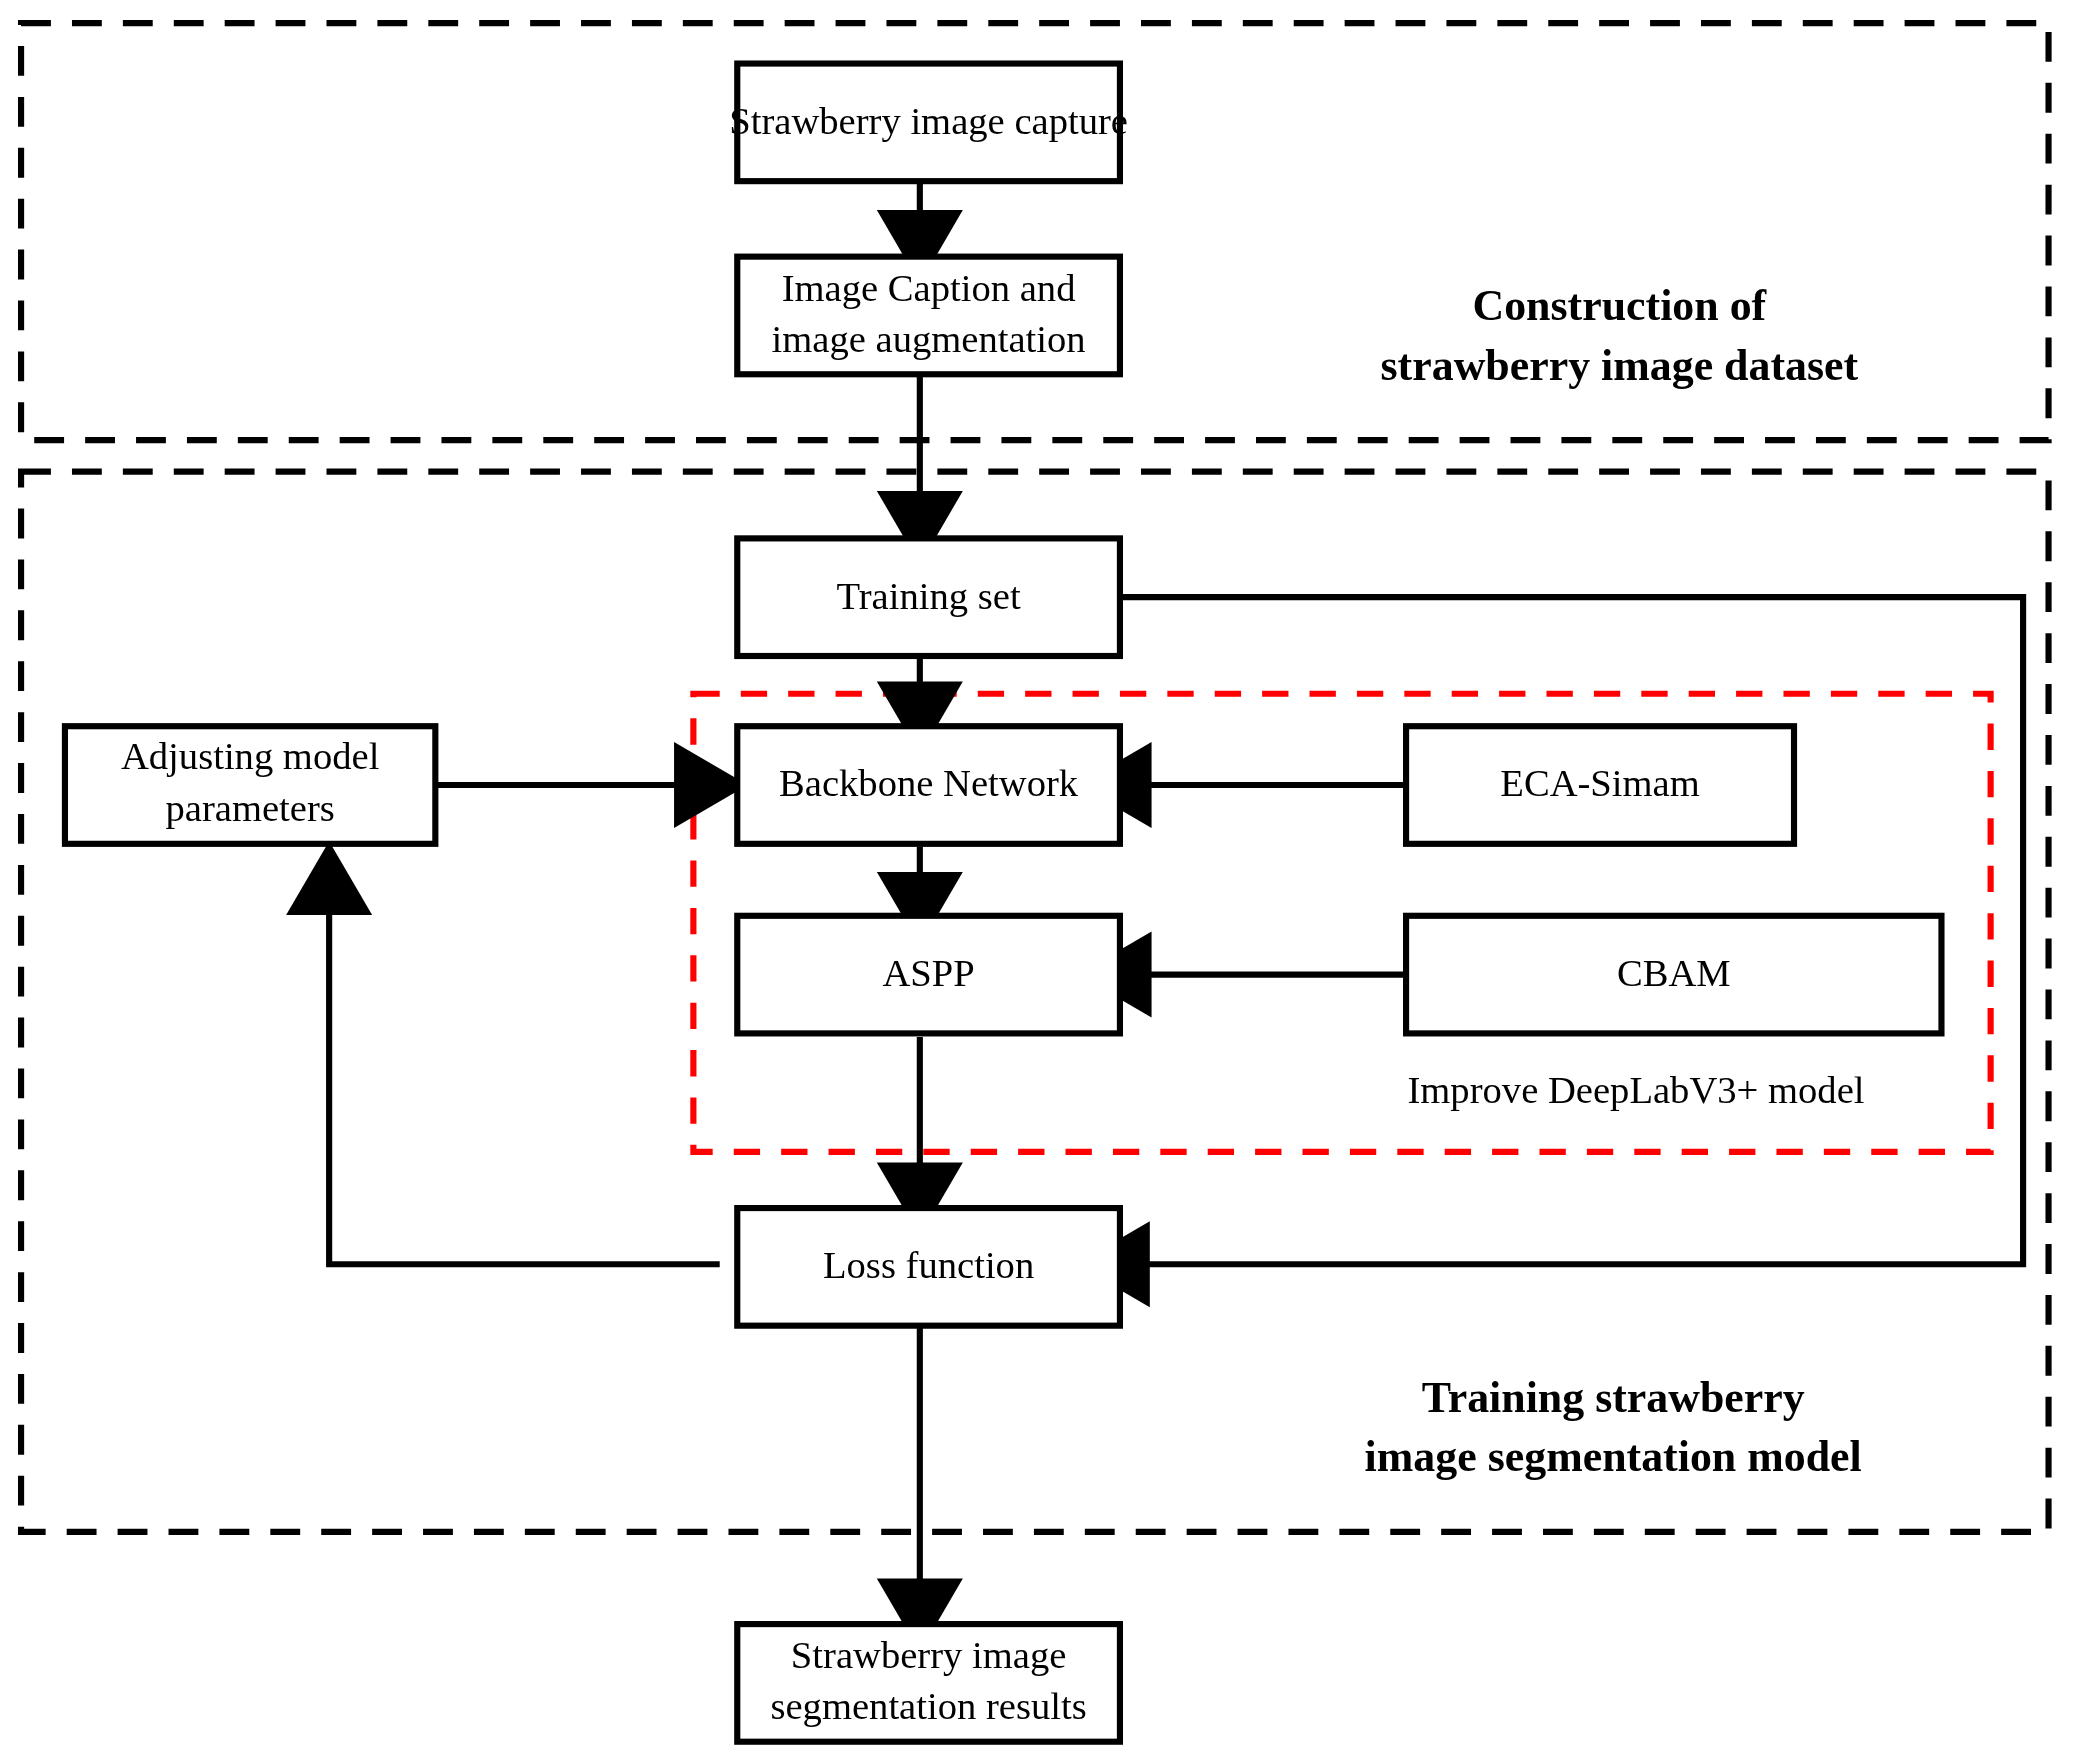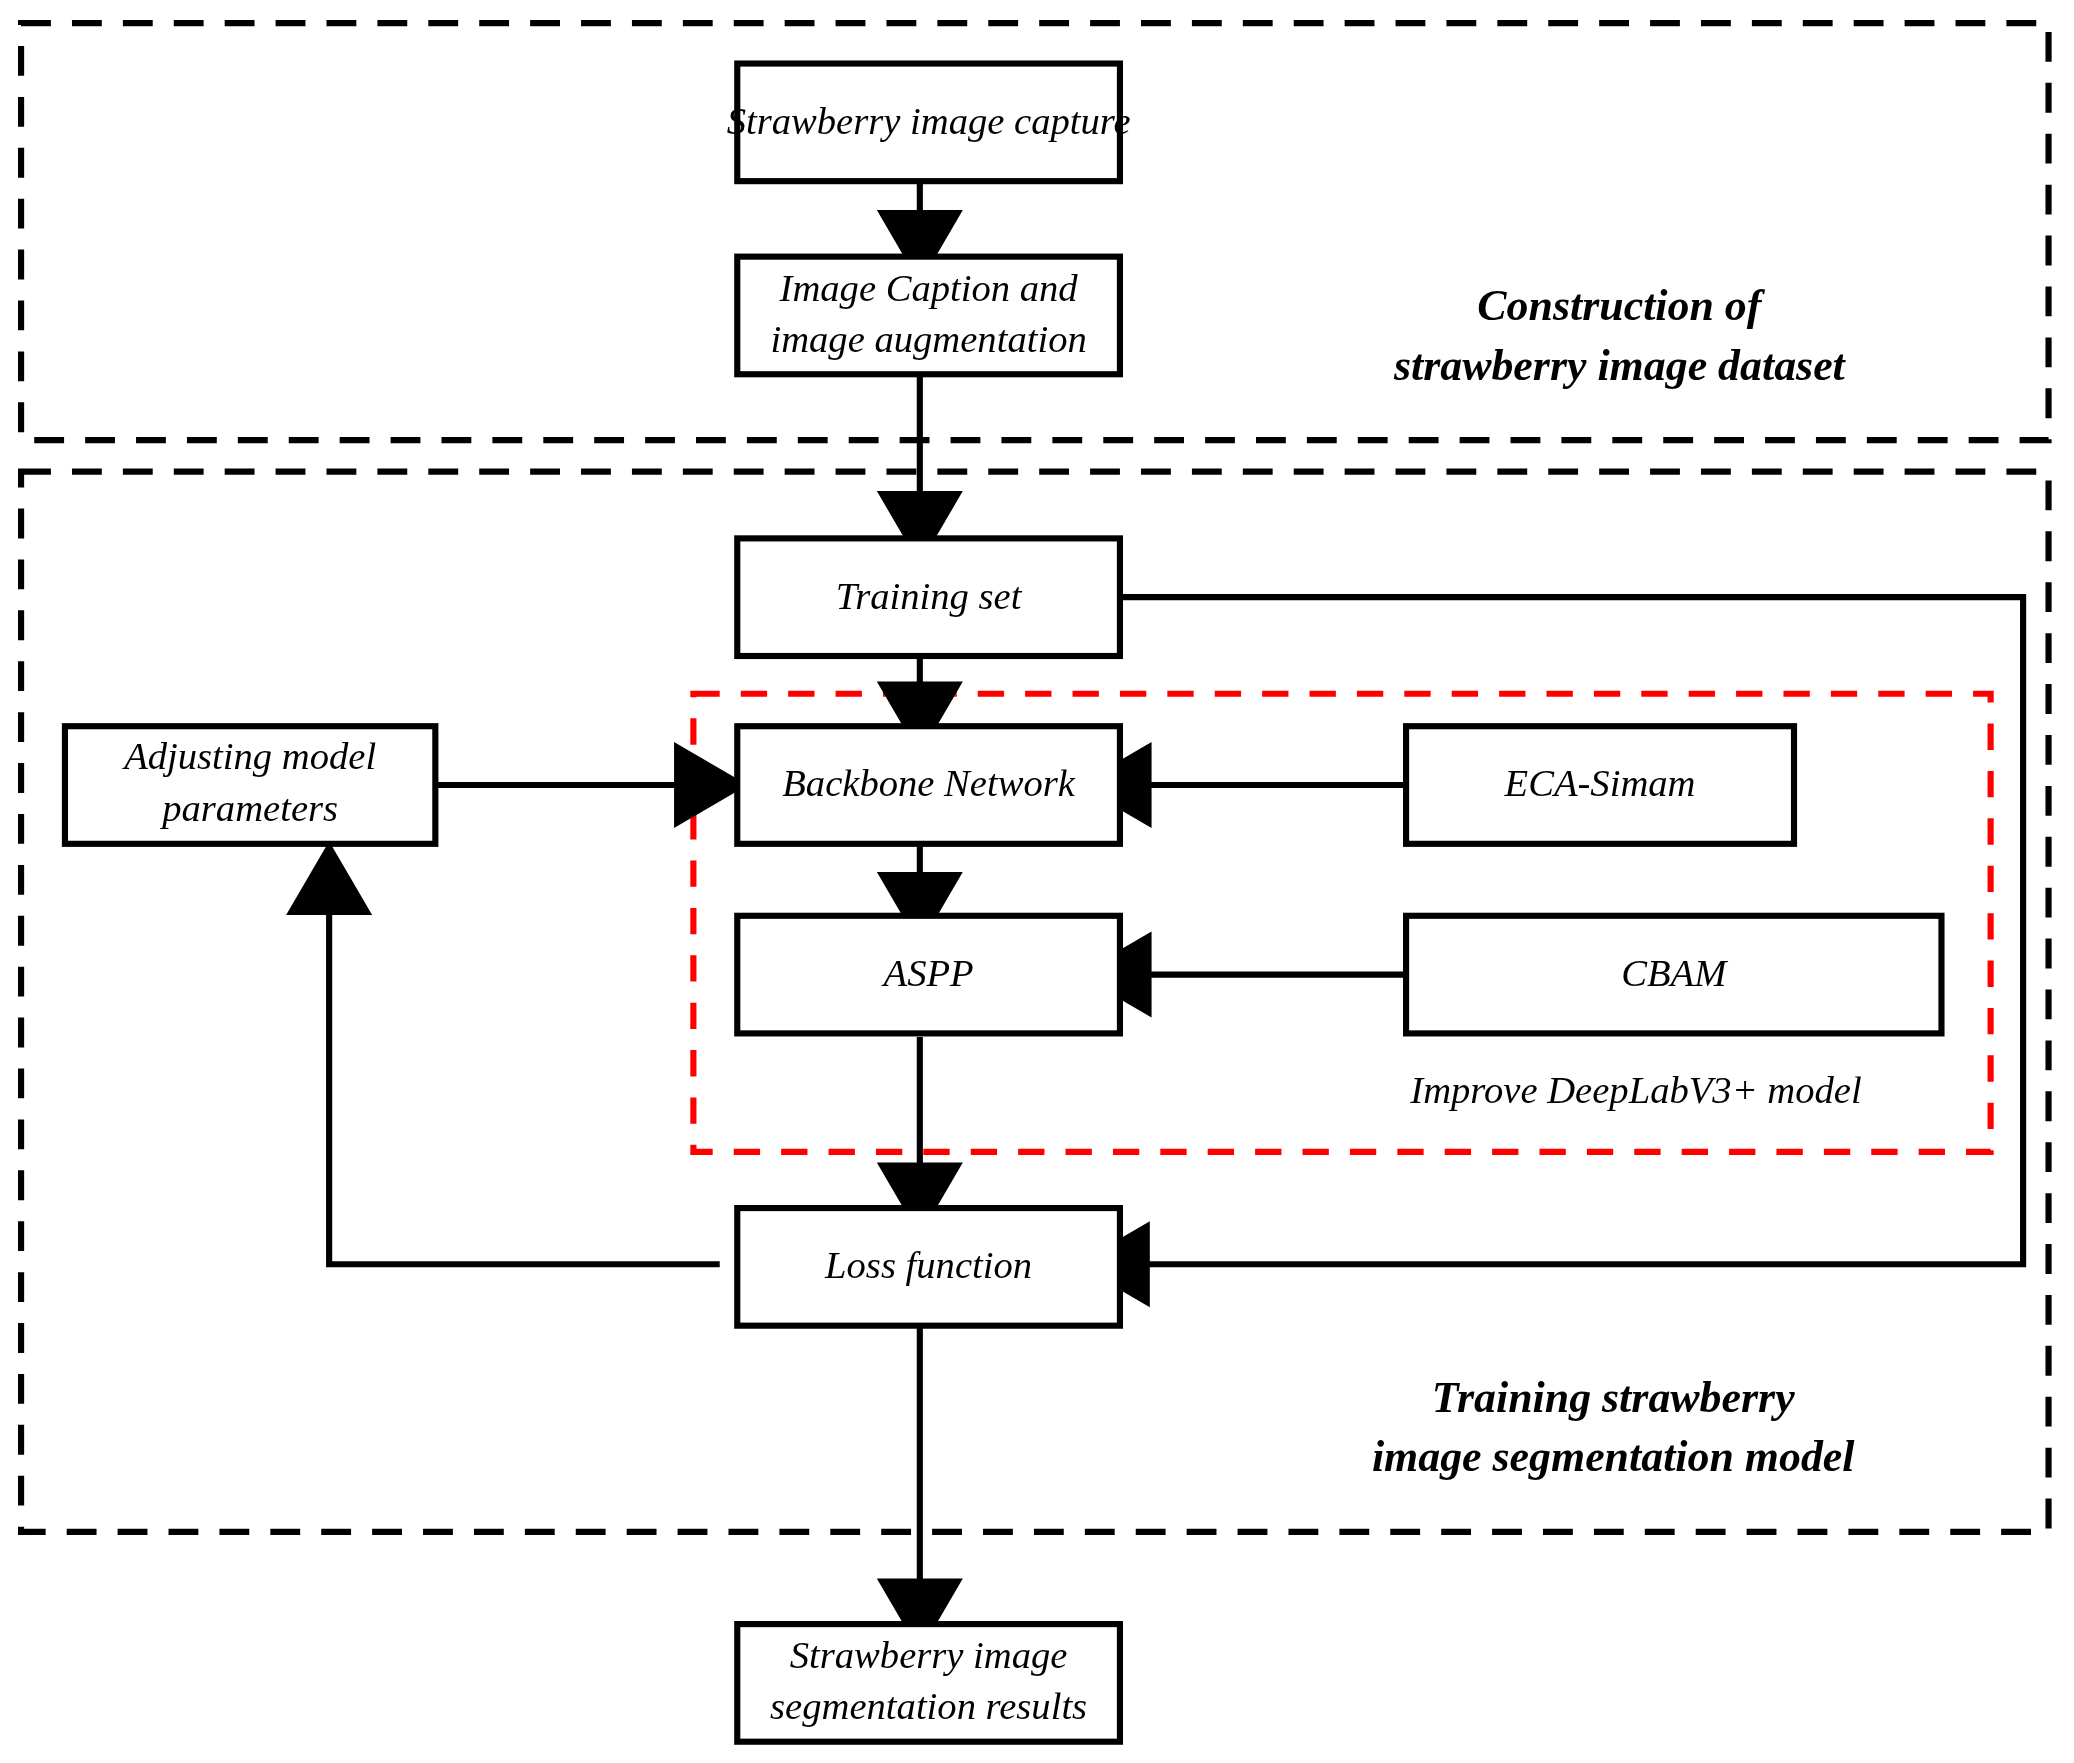--- a/index.html
+++ b/index.html
@@ -11,21 +11,20 @@
     width: 2074px;
     height: 1764px;
     font-family: "Liberation Serif", "DejaVu Serif", serif;
     overflow: hidden;
   }
   #stage {
     position: relative;
     width: 1762px;
     height: 1764px;
     background: #ffffff;
-    font-style: italic;
   }
   svg.flow {
     position: absolute;
     left: 0;
     top: 0;
     width: 2074px;
     height: 1764px;
   }
   .node-box {
     fill: #ffffff;

